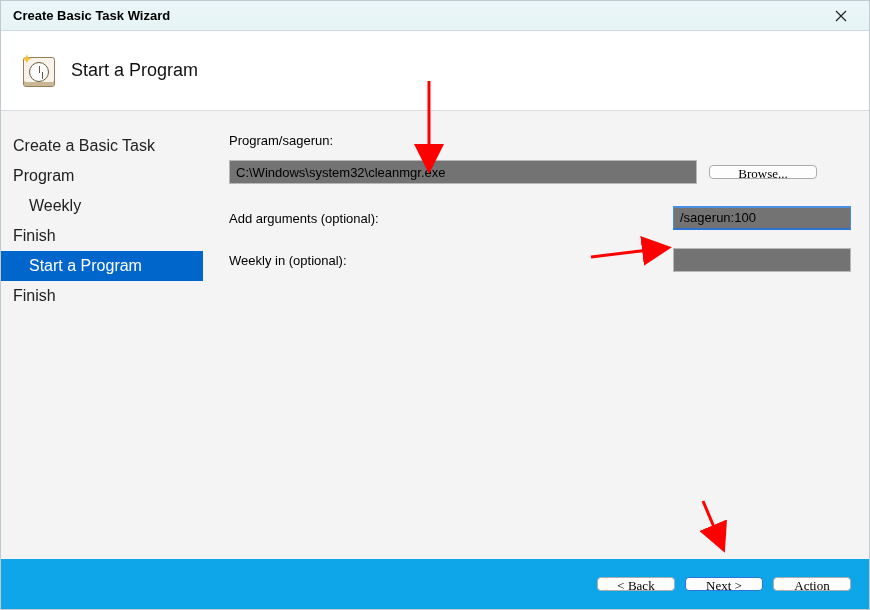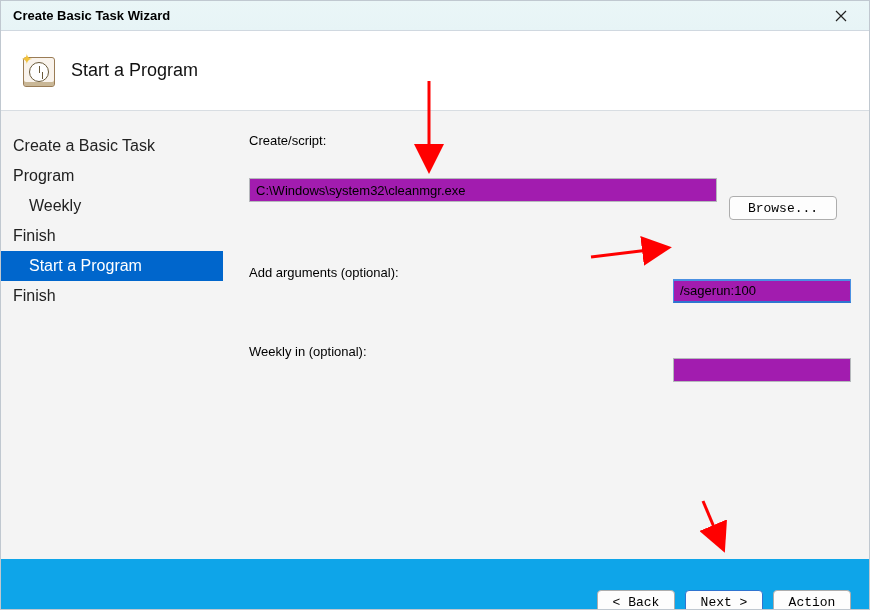--- a/index.html
+++ b/index.html
@@ -109,37 +109,36 @@
   }
   .label {
     font-size: 13px;
   }
   .input {
     height: 24px;
     padding: 2px 6px;
     font-size: 13px;
     font-family: inherit;
     border: 1px solid #b5b8bb;
-    background: #a21caf;
+    background: #737373;
   }
   .input.focus {
     border: 1px solid #4a90e2;
     box-shadow: 0 1px 0 #4a90e2 inset;
     border-bottom: 2px solid #2f74d0;
   }
   .btn {
-    height: 24px;
+    height: 14px;
     padding: 0 14px;
     font-size: 13px;
-    font-family: Liberation Mono, monospace;
+    font-family: Liberation Serif, serif;
     background: #fdfdfd;
     border: 1px solid #adadad;
     border-radius: 4px;
     cursor: pointer;
-    margin-top: 36px;
   }
   .btn.primary {
     border: 1.5px solid #2f74d0;
   }
   .footer {
     position: absolute;
     bottom: 0; left: 0; right: 0;
     height: 50px;
     background: #0ea5e9;
     display: flex;
@@ -148,23 +147,23 @@
     gap: 10px;
     padding-right: 18px;
   }
   .footer .btn { min-width: 78px; }
 
   
   .program-row { display:flex; gap:12px; align-items:center; margin-top:4px; margin-bottom:14px;}
   .program-input { width: 468px; }
   .browse-btn { width: 108px; }
 
-  .args-row { display:flex; gap:16px; align-items:center; margin-bottom:10px;}
+  .args-row { display:flex; gap:36px; align-items:center; margin-bottom:10px;}
   .args-label-col { width: 408px; }
-  .small-input { width: 178px; margin-top: 37px; }
+  .small-input { width: 178px; }
 
   
   .arrow {
     position: absolute;
     pointer-events: none;
   }
   .arrow svg { overflow: visible; }
 </style>
 </head>
 <body>
@@ -191,21 +190,21 @@
   <div class="sidebar">
     <div class="sidebar-item">Create a Basic Task</div>
     <div class="sidebar-item">Program</div>
     <div class="sidebar-item indent">Weekly</div>
     <div class="sidebar-item">Finish</div>
     <div class="sidebar-item indent selected">Start a Program</div>
     <div class="sidebar-item">Finish</div>
   </div>
 
   <div class="form-area">
-    <div class="label">Create/script:</div>
+    <div class="label">Program/sagerun:</div>
     <div class="program-row">
       <input class="input program-input" value="C:\Windows\system32\cleanmgr.exe" style="">
       <button class="btn browse-btn">Browse...</button>
     </div>
 
     <div class="args-row">
       <div class="label args-label-col">Add arguments (optional):</div>
       <input class="input small-input focus" value="/sagerun:100" style="">
     </div>
 

